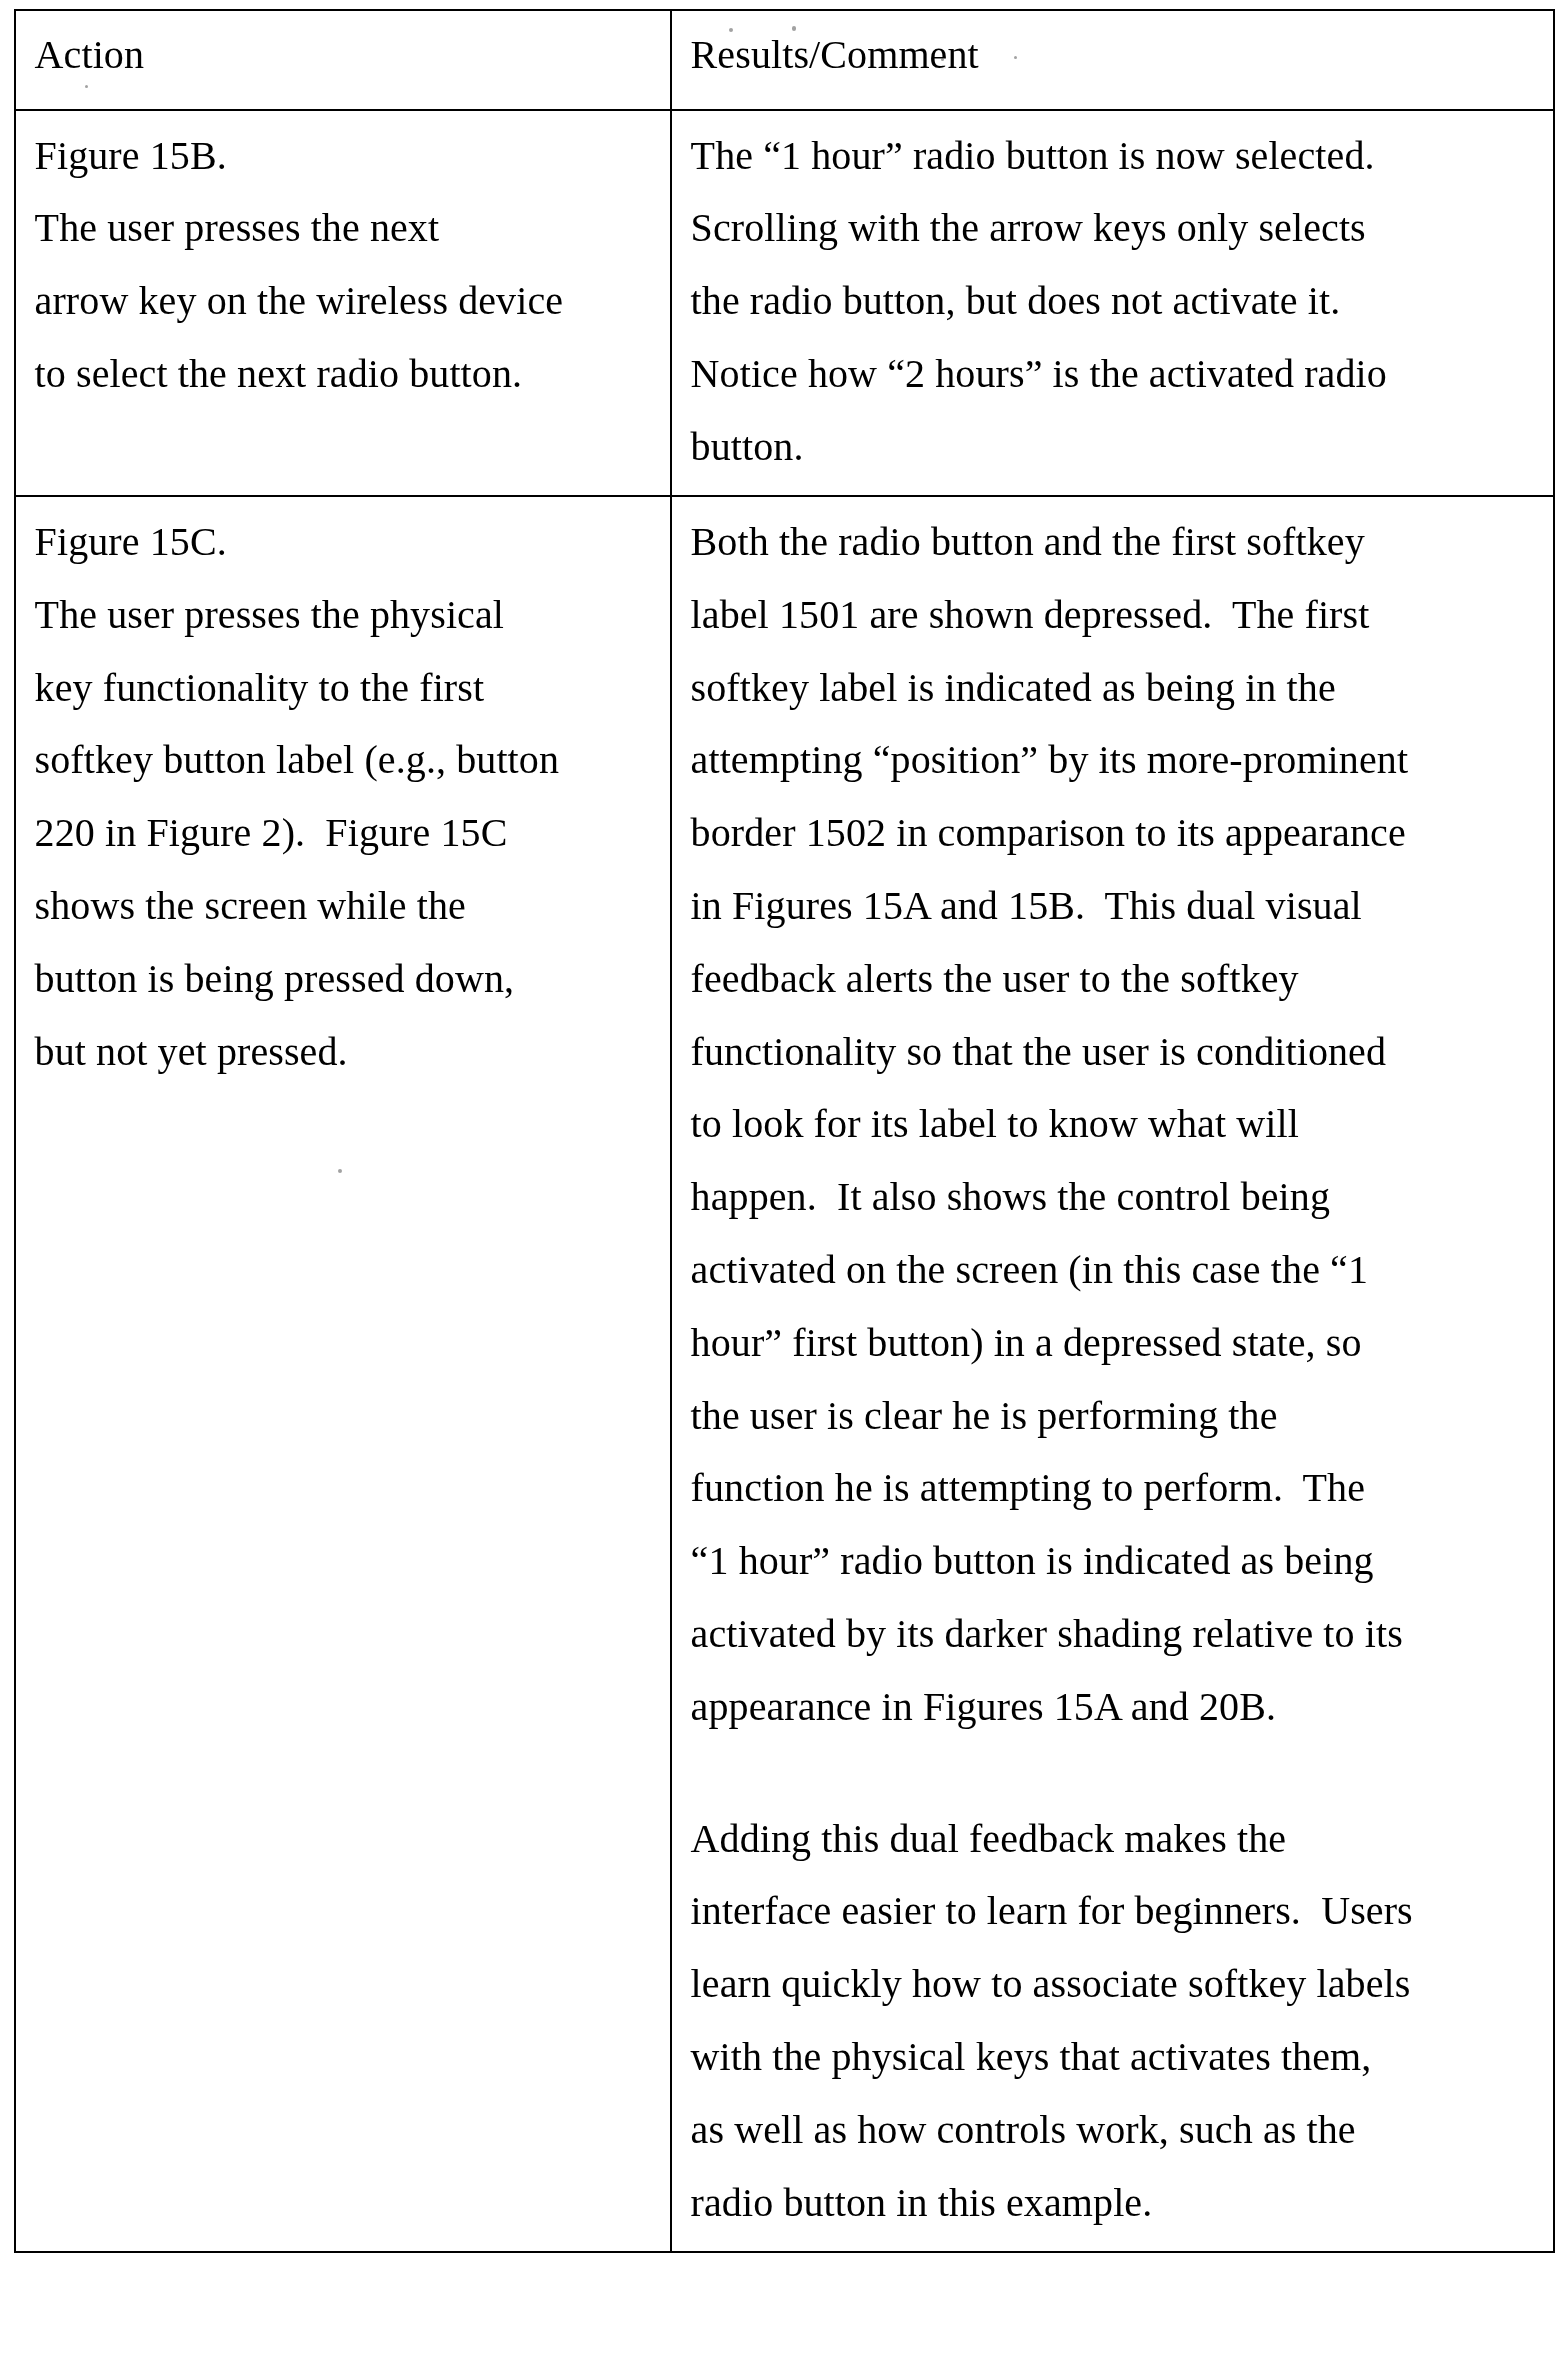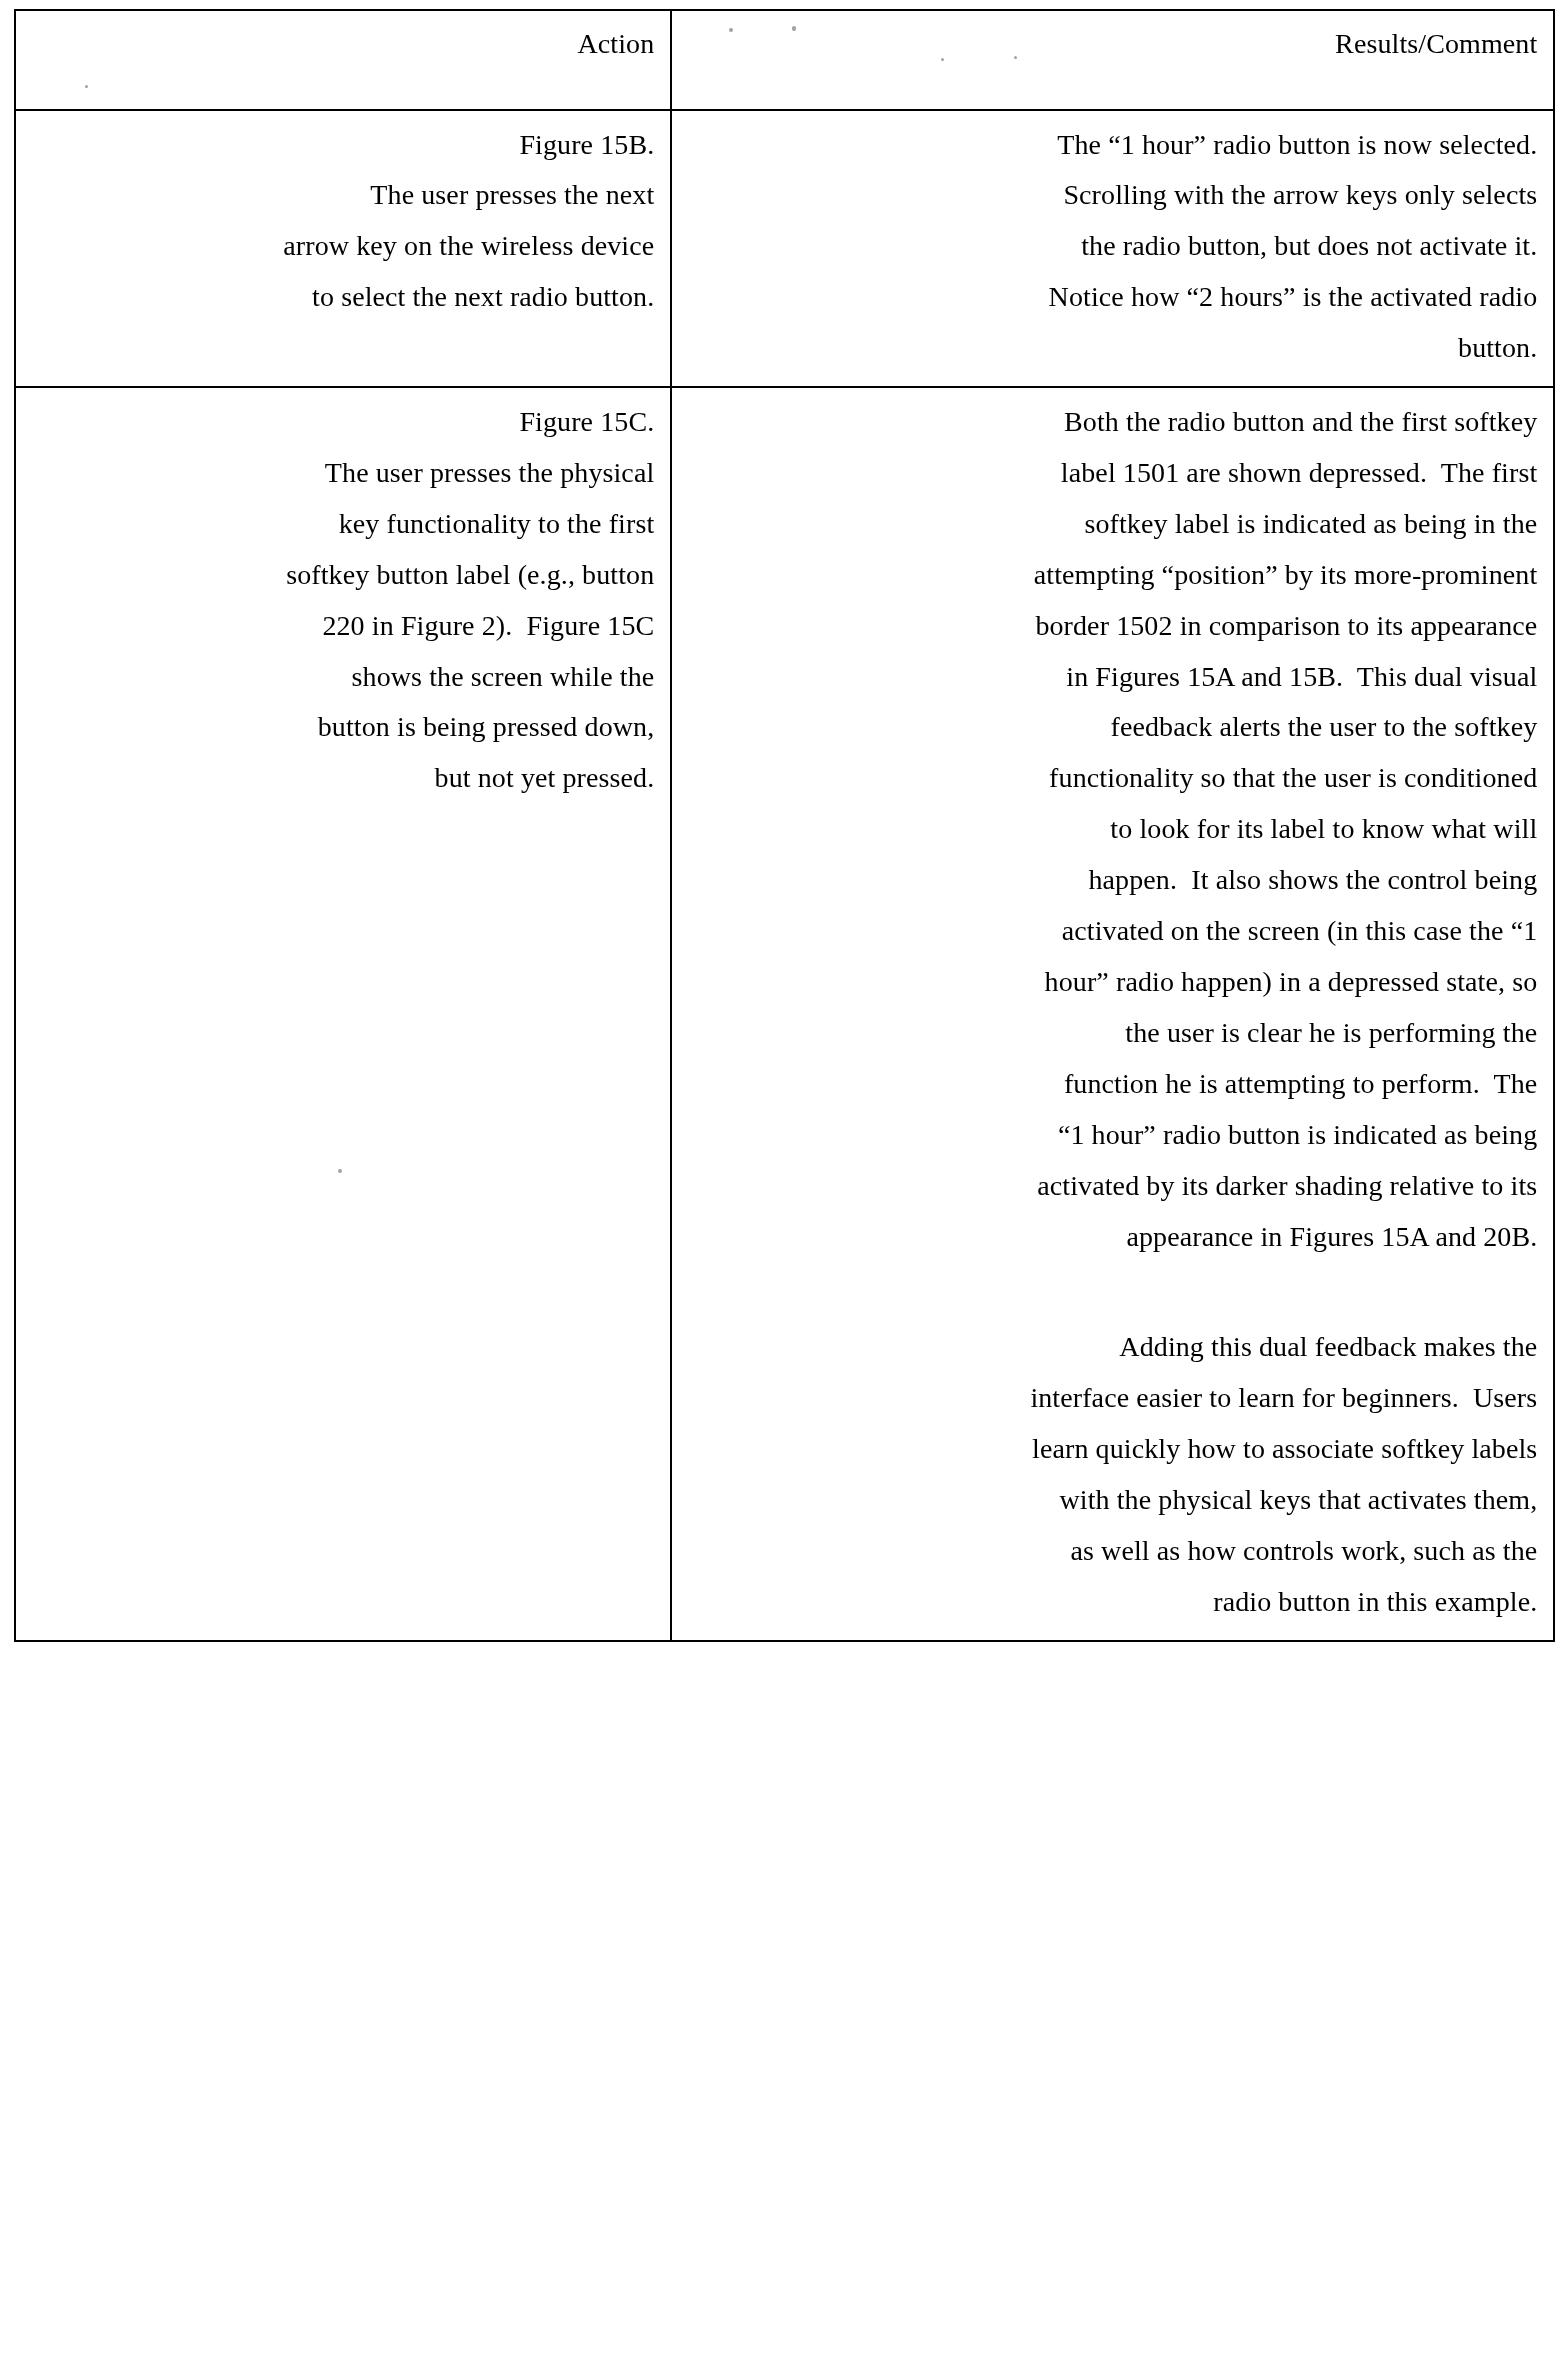--- a/index.html
+++ b/index.html
@@ -28,24 +28,23 @@
     table-layout: fixed;
     border: 2.6px solid #000;
   }
   table.doc-table col.c1 { width: 656px; }
   table.doc-table col.c2 { width: 883px; }
 
   table.doc-table td {
     border: 2.6px solid #000;
     vertical-align: top;
     padding: 8.5px 15.3px 12px 19px;
-    font-size: 28px;
+    font-size: 40px;
     line-height: 1.82;
     letter-spacing: 0.1px;
-    text-align: right;
   }
   td.header-cell {
     height: 78px;
     padding-top: 5.1px;
     padding-bottom: 5.1px;
   }
   .cell-inner {
     display: block;
   }
   .line {
@@ -132,21 +131,21 @@
             <span class="line">label 1501 are shown depressed.  The first</span>
             <span class="line">softkey label is indicated as being in the</span>
             <span class="line">attempting “position” by its more-prominent</span>
             <span class="line">border 1502 in comparison to its appearance</span>
             <span class="line">in Figures 15A and 15B.  This dual visual</span>
             <span class="line">feedback alerts the user to the softkey</span>
             <span class="line">functionality so that the user is conditioned</span>
             <span class="line">to look for its label to know what will</span>
             <span class="line">happen.  It also shows the control being</span>
             <span class="line">activated on the screen (in this case the “1</span>
-            <span class="line">hour” radio happen) in a depressed state, so</span>
+            <span class="line">hour” first button) in a depressed state, so</span>
             <span class="line">the user is clear he is performing the</span>
             <span class="line">function he is attempting to perform.  The</span>
             <span class="line">“1 hour” radio button is indicated as being</span>
             <span class="line">activated by its darker shading relative to its</span>
             <span class="line">appearance in Figures 15A and 20B.</span>
             <span class="para-gap"></span>
             <span class="line">Adding this dual feedback makes the</span>
             <span class="line">interface easier to learn for beginners.  Users</span>
             <span class="line">learn quickly how to associate softkey labels</span>
             <span class="line">with the physical keys that activates them,</span>

